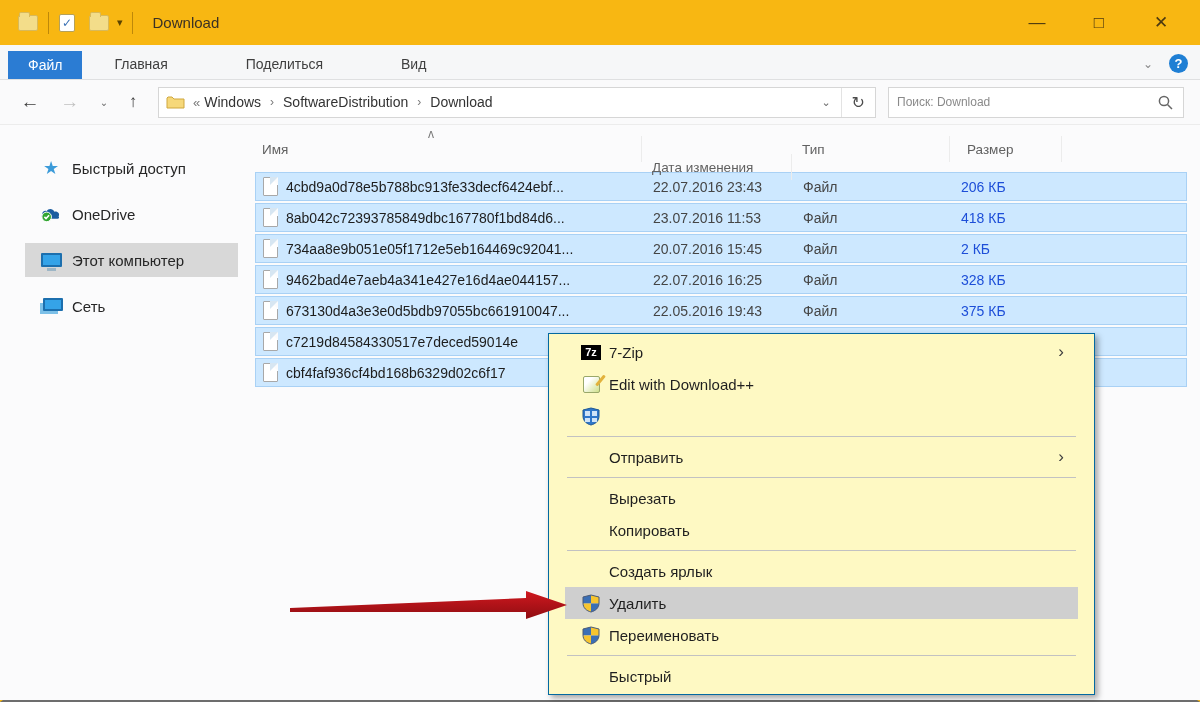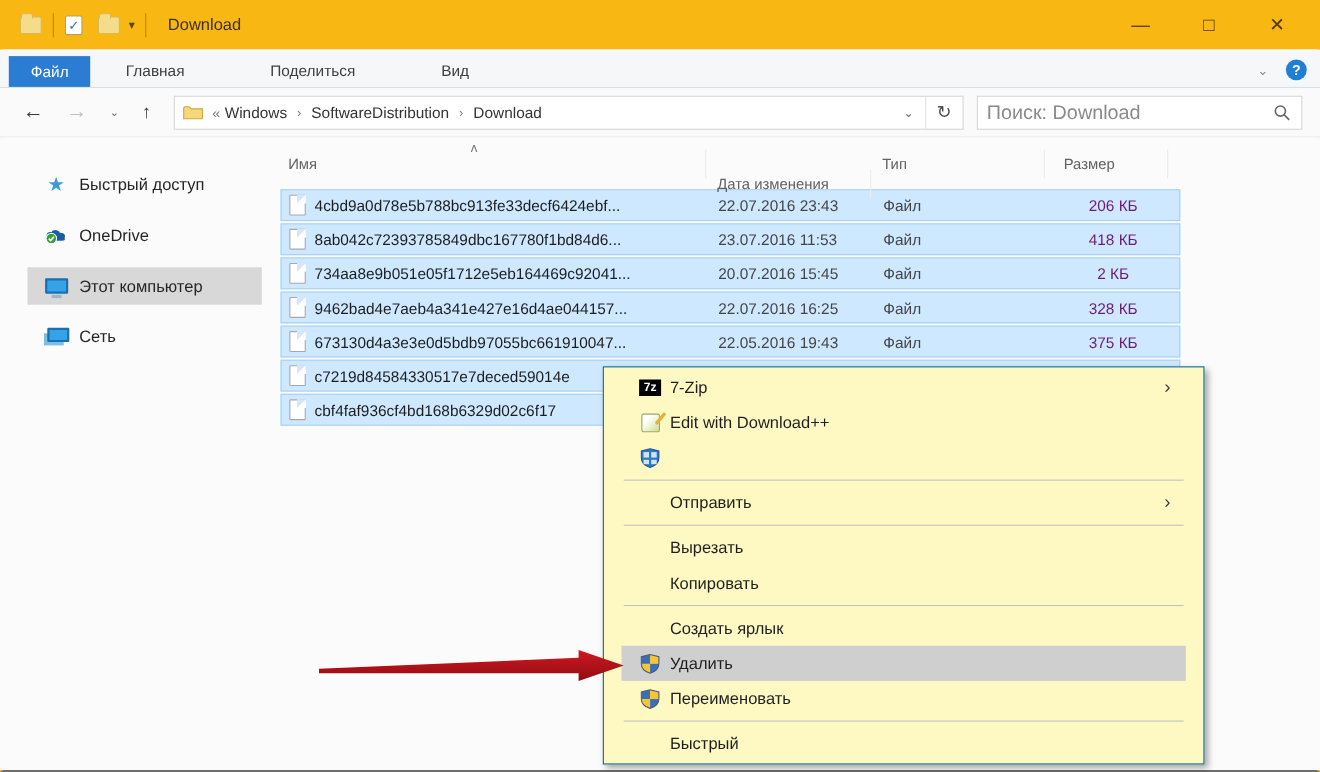--- a/index.html
+++ b/index.html
@@ -36,21 +36,21 @@
   .nav-fwd { font-size:19px; color:#c0c0c0; }
   .nav-drop { font-size:10px; color:#6a6a6a; }
   .nav-up { font-size:17px; color:#3b3b3b; }
   .breadcrumb-box { width:718px; height:31px; background:#fff; border:1px solid #d6d6d6; display:flex; align-items:center; padding-left:7px; font-size:14px; color:#333; }
   .crumb-sep { color:#7a7a7a; margin:0 9px; font-size:12px; }
   .crumb-prefix { color:#7a7a7a; margin:0 4px 0 8px; font-size:13px; }
   .breadcrumb-spacer { flex:1; }
   .addr-drop { color:#6a6a6a; font-size:11px; padding:0 10px; border-right:1px solid #e3e3e3; height:100%; display:flex; align-items:center; }
   .addr-refresh { color:#4c4c4c; font-size:16px; padding:0 10px; height:100%; display:flex; align-items:center; }
   .search-box { width:296px; height:31px; background:#fff; border:1px solid #d6d6d6; margin-left:12px; display:flex; align-items:center; }
-  .search-box input { flex:1; border:none; outline:none; font-size:18px; color:#737373; padding:0 8px; font-family:inherit; background:transparent; }
+  .search-box input { flex:1; border:none; outline:none; font-size:12px; color:#737373; padding:0 8px; font-family:inherit; background:transparent; }
   .search-box input::placeholder { color:#8a8a8a; opacity:1; }
   .search-glyph { margin-right:10px; }
 
   
   .main { position:absolute; left:-3px; top:125px; width:1200px; height:575px; background:#fbfbfc; }
   .sidebar { position:absolute; left:0; top:0; width:245px; height:100%; }
   .side-item { height:34px; margin:0 7px 12px 25px; display:flex; align-items:center; padding-left:15px; font-size:15px; color:#262626; }
   .side-item:first-child { margin-top:26px; }
   .side-item.selected { background:#d8d8d8; }
   .side-icon { width:22px; margin-right:10px; display:flex; justify-content:center; }
@@ -61,28 +61,28 @@
 
   
   .filearea { position:absolute; left:245px; top:0; width:955px; height:100%; }
   .sort-chevron { position:absolute; left:183px; top:2px; color:#777; font-size:12px; }
   .list-header { display:flex; height:40px; align-items:center; margin-top:4px; font-size:13.5px; color:#616161; }
   .h-name { width:397px; padding-left:17px; border-right:1px solid #ececec; height:26px; display:flex; align-items:center; }
   .h-date { width:150px; padding-left:10px; border-right:1px solid #ececec; height:26px; display:flex; align-items:center;margin-top:36px; }
   .h-type { width:158px; padding-left:10px; border-right:1px solid #ececec; height:26px; display:flex; align-items:center; }
   .h-size { width:112px; padding-left:17px; border-right:1px solid #ececec; height:26px; display:flex; align-items:center; }
   .rows { margin-top:3px; }
-  .row { display:flex; align-items:center; height:29px; margin:2px 0 0 10px; width:818px; padding-left:7px;
+  .row { display:flex; align-items:center; height:29px; margin:2px 0 0 10px; width:932px; padding-left:7px;
          background:var(--selection); border:1px solid var(--selection-border); font-size:14px; color:#1d1d1d; }
   .file-ic { width:15px; height:19px; background:#fff; border:1px solid #a8a8a8; border-radius:1px; position:relative; margin-right:8px; flex:none; }
   .file-ic:before { content:""; position:absolute; right:-1px; top:-1px; border:4px solid; border-color:#d7e6f2 #fbfbfc #fff #d7e6f2; border-width:4px; }
   .c-name { width:367px; white-space:nowrap; overflow:hidden; }
   .c-date { width:150px; color:#454545; }
   .c-type { width:158px; color:#454545; }
-  .c-size { width:102px; text-align:center; color:#701a75; }
+  .c-size { width:102px; text-align:left; color:#1d4ed8; }
 
   
   .ctx { position:absolute; left:545px; top:333px; width:547px; background:#fef9c3; border:1px solid #0369a1;
          box-shadow:3px 3px 6px rgba(0,0,0,.35); padding:2px 16px; z-index:5; }
   .ctx-item { height:32px; display:flex; align-items:center; padding:0 14px 0 8px; font-size:15px; color:#1f1f1f; }
   .ctx-item.highlighted { background:var(--menu-highlight); }
   .ctx-gutter { width:36px; display:flex; justify-content:center; flex:none; }
   .ctx-label { flex:1; }
   .ctx-arrow { color:#3f3f3f; font-size:17px; }
   .ctx-sep { height:1px; background:#c2c2c2; margin:4px 2px; }

